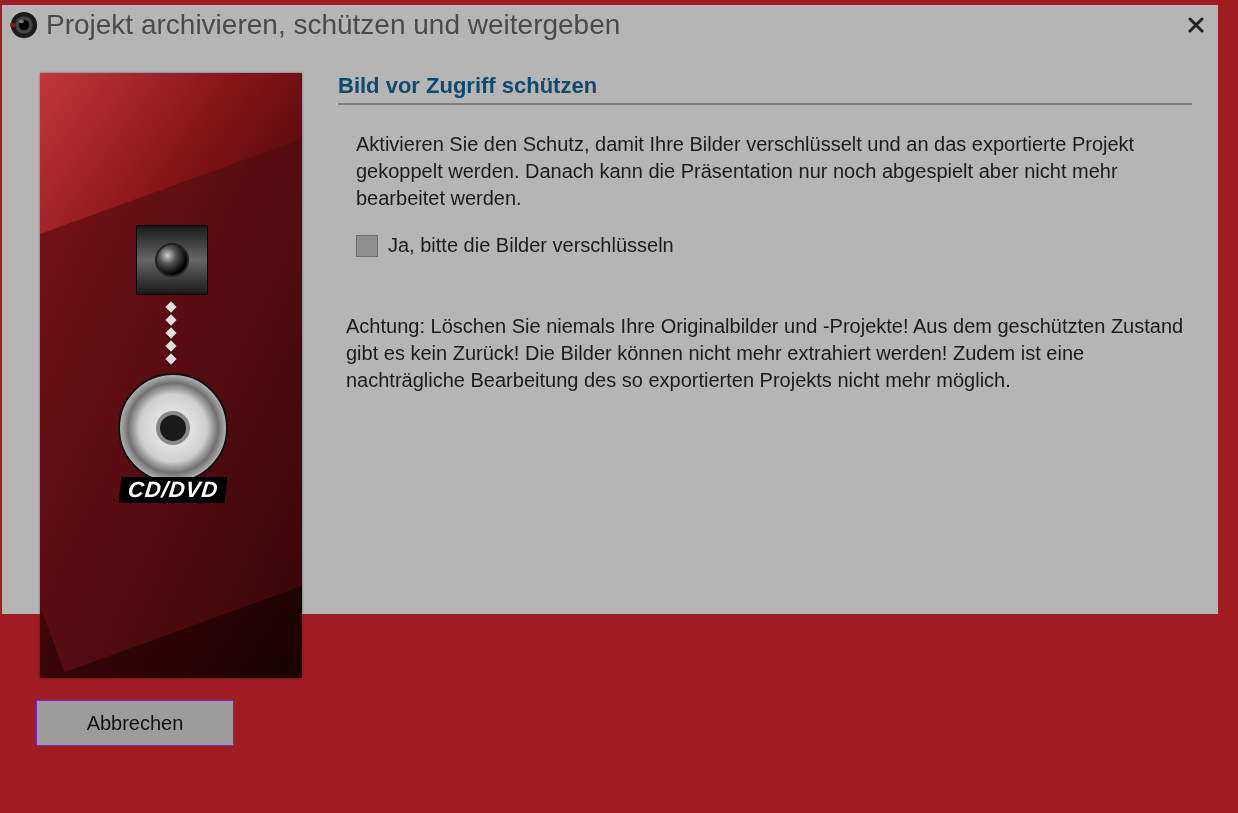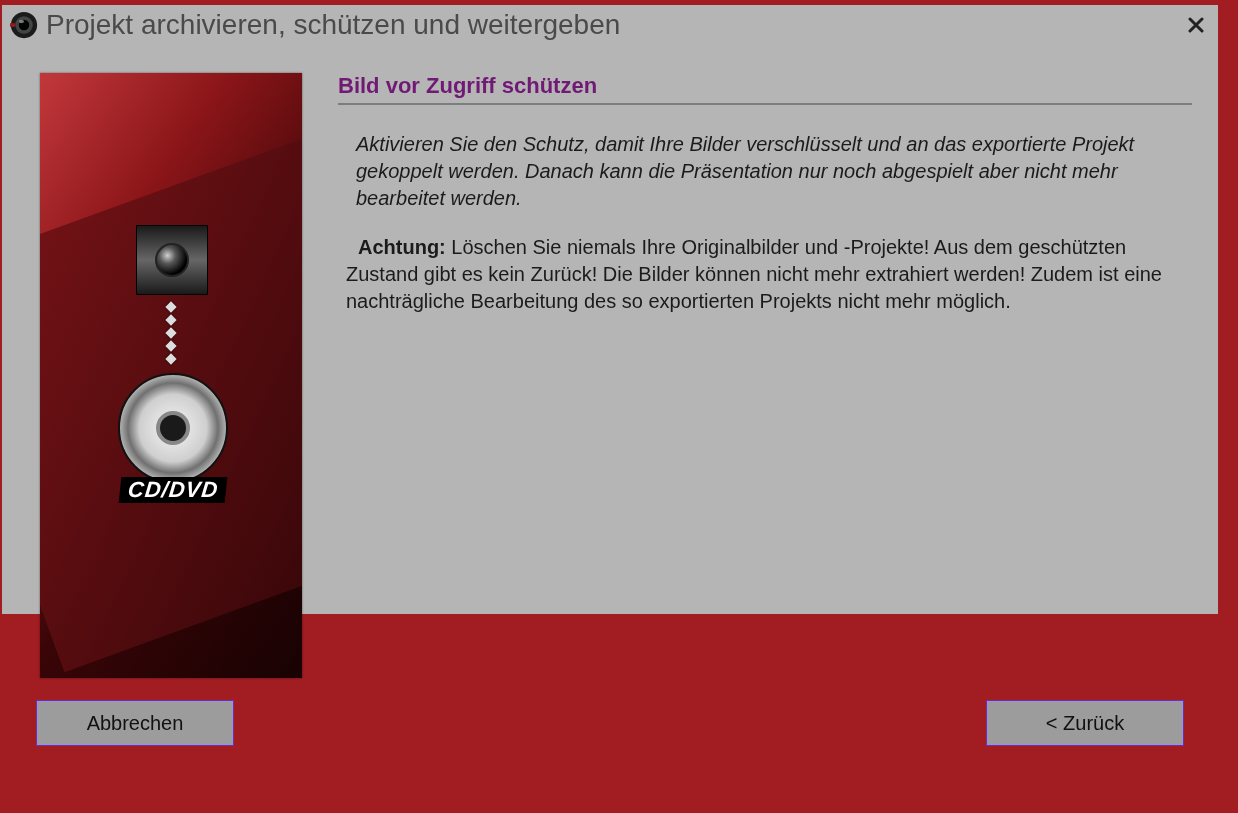--- a/index.html
+++ b/index.html
@@ -99,33 +99,33 @@
     font-style:italic; font-weight:800; color:#fff;
     font-size:22px; letter-spacing:1px;
     text-shadow:1px 1px 0 #000,-1px -1px 0 #000,1px -1px 0 #000,-1px 1px 0 #000;
     background:#000; display:inline-block; padding:0 8px;
     transform:skewX(-6deg);
   }
 
   
   .content { flex:1 1 auto; color:#222; }
   .section-heading {
-    font-size:22px; font-weight:700; color:#701a75;
+    font-size:22px; font-weight:700; color:#0c4a6e;
     padding-bottom:4px; border-bottom:2px solid #7d7d7d;
     margin-bottom:26px;
   }
-  .desc { font-size:20px; line-height:1.35; padding:0 2px 0 18px; margin-bottom:22px; color:#1b1b1b;font-style:italic; }
+  .desc { font-size:20px; line-height:1.35; padding:0 2px 0 18px; margin-bottom:22px; color:#1b1b1b; }
   .chk-row { display:flex; align-items:center; gap:10px; padding-left:18px; margin-bottom:56px; }
   .chk {
     width:22px;height:22px; background:#8f8f8f;
     border:1px solid #6d6d6d; cursor:pointer; flex:0 0 auto;
   }
   .chk-label { font-size:20px; color:#1b1b1b; }
   .warning { font-size:20px; line-height:1.35; padding:0 2px 0 8px; color:#1b1b1b; }
-  .warning .lead { font-weight:700;margin-left:12px; }
+  .warning .lead { font-weight:400; }
 
   
   .footer {
     height:84px; flex:0 0 auto;
     display:flex; align-items:center;
     padding:0 34px 14px 34px; gap:24px;
   }
   .btn {
     height:46px; min-width:198px;
     background:#9c9c9c; border:1px solid #6d28d9;
@@ -177,27 +177,30 @@
             <div class="disc-label">CD/DVD</div>
           </div>
         </div>
       </div>
 
       <div class="content">
         <div class="section-heading">Bild vor Zugriff schützen</div>
 
         <div class="desc">Aktivieren Sie den Schutz, damit Ihre Bilder verschlüsselt und an das exportierte Projekt gekoppelt werden. Danach kann die Präsentation nur noch abgespielt aber nicht mehr bearbeitet werden.</div>
 
+        <div class="chk-row">
+          <div class="chk"></div>
+          <div class="chk-label">Ja, bitte die Bilder verschlüsseln</div>
+        </div>
 
         <div class="warning">
           <span class="lead">Achtung:</span><span> Löschen Sie niemals Ihre Originalbilder und -Projekte! Aus dem geschützten Zustand gibt es kein Zurück! Die Bilder können nicht mehr extrahiert werden! Zudem ist eine nachträgliche Bearbeitung des so exportierten Projekts nicht mehr möglich.</span>
         </div>
       </div>
     </div>
 
     <div class="footer">
       <div class="btn">Abbrechen</div>
       <div class="spacer"></div>
-      <div class="btn">&lt; Zurück</div>
     </div>
 
   </div>
 </div>
 
 </body></html>

